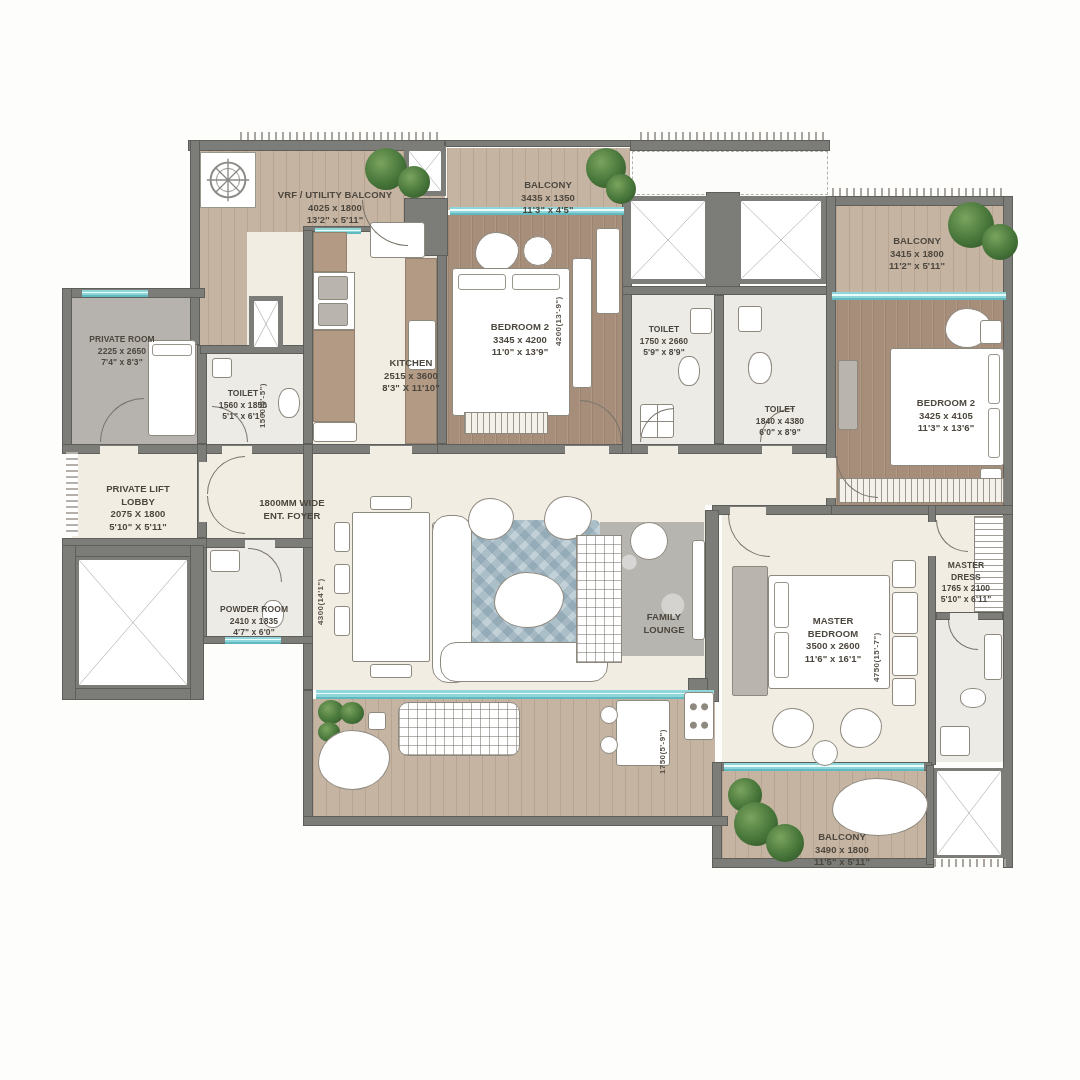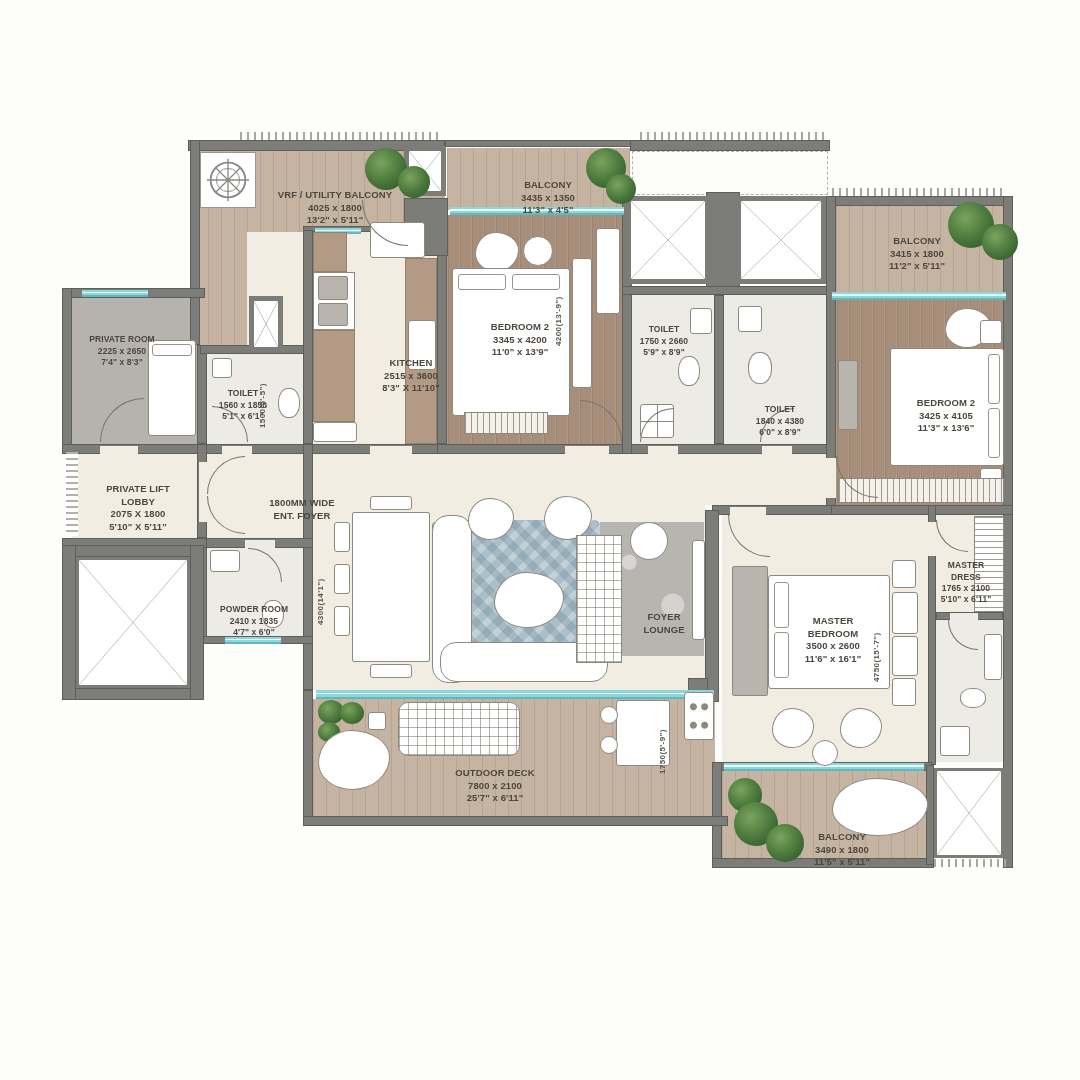--- a/index.html
+++ b/index.html
@@ -319,41 +319,38 @@
   <div class="abs lbl" style="left:206px;top:366px;width:74px;font-size:8.5px">
     <div>TOILET</div><div>1560 x 1850</div><div>5'1" x 6'1"</div>
   </div>
   <div class="abs lbl" style="left:368px;top:332px;width:86px">
     <div>KITCHEN</div><div>2515 x 3600</div><div>8'3" X 11'10"</div>
   </div>
   <div class="abs lbl" style="left:82px;top:458px;width:112px">
     <div>PRIVATE LIFT
 LOBBY</div><div>2075 X 1800</div><div>5'10" X 5'11"</div>
   </div>
-  <div class="abs lbl" style="left:242px;top:472px;width:120px">
+  <div class="abs lbl" style="left:232px;top:472px;width:120px">
     <div>1800MM WIDE
 ENT. FOYER</div>
   </div>
   <div class="abs lbl" style="left:206px;top:582px;width:96px;font-size:8.5px">
     <div>POWDER ROOM</div><div>2410 x 1835</div><div>4'7" x 6'0"</div>
   </div>
   <div class="abs lbl" style="left:626px;top:586px;width:76px">
-    <div>FOYER
+    <div>FAMILY
 LOUNGE</div>
   </div>
   <div class="abs lbl" style="left:778px;top:590px;width:110px">
     <div>MASTER
 BEDROOM</div><div>3500 x 2600</div><div>11'6" x 16'1"</div>
   </div>
   <div class="abs lbl" style="left:928px;top:538px;width:76px;font-size:8.5px">
     <div>MASTER
 DRESS</div><div>1765 x 2100</div><div>5'10" x 6'11"</div>
-  </div>
-  <div class="abs lbl" style="left:438px;top:742px;width:114px">
-    <div>OUTDOOR DECK</div><div>7800 x 2100</div><div>25'7" x 6'11"</div>
   </div>
   <div class="abs lbl" style="left:794px;top:806px;width:96px">
     <div>BALCONY</div><div>3490 x 1800</div><div>11'5" x 5'11"</div>
   </div>
 
   <div class="abs dim" style="left:316px;top:525px;height:100px">4300(14'1")</div>
   <div class="abs dim" style="left:258px;top:366px;height:62px">1500(5'-5")</div>
   <div class="abs dim" style="left:554px;top:280px;height:66px">4200(13'-9")</div>
   <div class="abs dim" style="left:872px;top:596px;height:86px">4750(15'-7")</div>
   <div class="abs dim" style="left:658px;top:714px;height:60px">1750(5'-9")</div>

